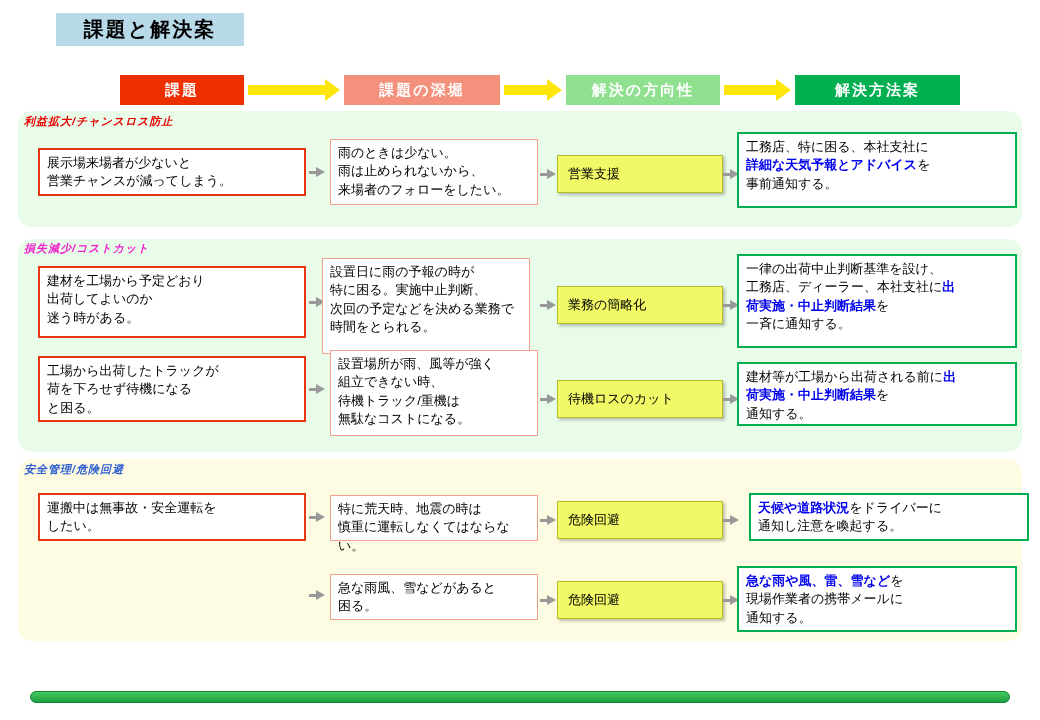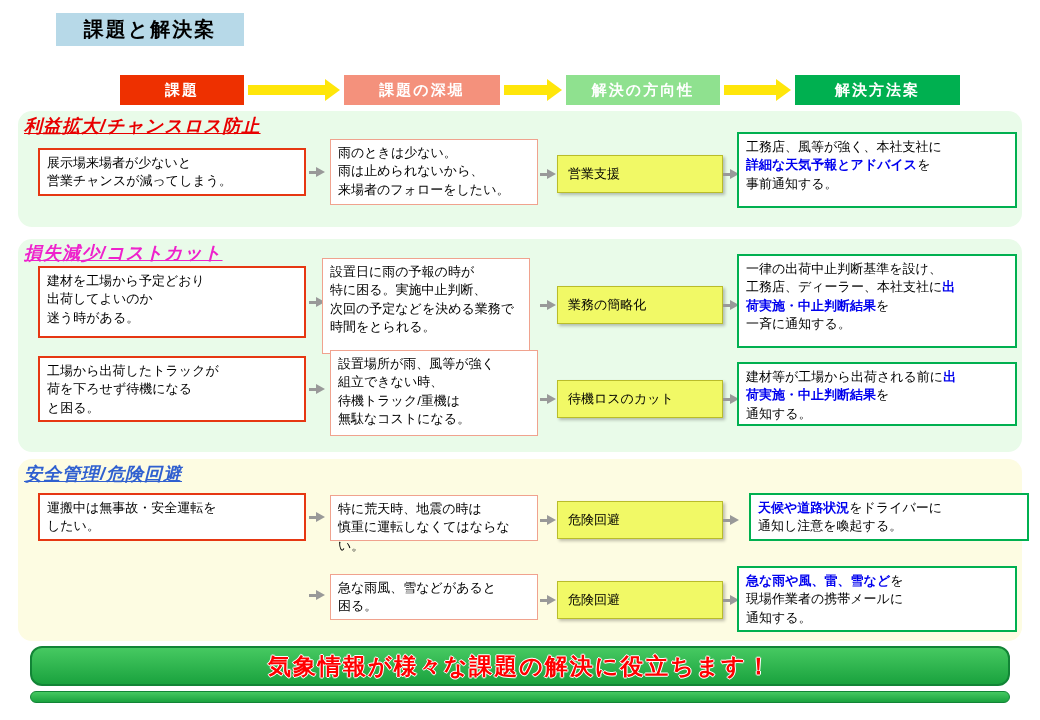--- a/index.html
+++ b/index.html
@@ -17,22 +17,22 @@
     height:30px; color:#fff; font-size:15px; font-weight:bold;
     display:flex; align-items:center; justify-content:center; letter-spacing:2px;
   }
   .y-arrow { height:22px; }
   .y-arrow .stem { position:absolute; left:0; top:6px; height:10px;
     width:calc(100% - 15px); background:var(--arrow_yellow,#ffe60a); }
   .y-arrow .head { position:absolute; right:0; top:0; width:0; height:0;
     border-top:11px solid transparent; border-bottom:11px solid transparent;
     border-left:15px solid var(--arrow_yellow,#ffe60a); }
   .section { border-radius:14px; }
-  .sec-heading { font-size:18px; font-weight:bold; font-style:italic;
-    text-decoration:underline; letter-spacing:1px; }
+  .sec-heading { font-size:11px; font-weight:bold; font-style:italic;
+    letter-spacing:1px; }
   .box {
     box-sizing:border-box; background:#fff; font-size:13px; line-height:1.42;
     padding:4px 7px; white-space:pre-line;
   }
   .box.issue    { border:2px solid var(--issue_border,#e63712); }
   .box.deep     { border:1px solid var(--deep_border,#f0a28e); }
   .box.direction{ background:var(--direction_bg,#f1f966);
     border:1px solid var(--direction_border,#b9bc2a);
     display:flex; align-items:center; padding:0 0 0 10px;
     box-shadow:2px 2px 3px rgba(0,0,0,.25); }
@@ -92,21 +92,21 @@
 
   <div class="box issue abs" style="left:38px;top:148px;width:268px;height:48px;">展示場来場者が少ないと
 営業チャンスが減ってしまう。</div>
   <div class="g-arrow abs" style="left:309px;top:166px;"></div>
   <div class="box deep abs" style="left:330px;top:139px;width:208px;height:66px;">雨のときは少ない。
 雨は止められないから、
 来場者のフォローをしたい。</div>
   <div class="g-arrow abs" style="left:540px;top:168px;"></div>
   <div class="box direction abs" style="left:557px;top:155px;width:166px;height:38px;">営業支援</div>
   <div class="g-arrow abs" style="left:723px;top:168px;"></div>
-  <div class="box solution abs" style="left:737px;top:132px;width:280px;height:76px;"><span>工務店、風等が強く、本社支社に
+  <div class="box solution abs" style="left:737px;top:132px;width:280px;height:76px;"><span>工務店、特に困る、本社支社に
 </span><span class="hl">詳細な天気予報とアドバイス</span><span>を
 事前通知する。</span></div>
 
   <div class="box issue abs" style="left:38px;top:266px;width:268px;height:72px;">建材を工場から予定どおり
 出荷してよいのか
 迷う時がある。</div>
   <div class="g-arrow abs" style="left:309px;top:296px;"></div>
   <div class="box deep abs" style="left:322px;top:258px;width:208px;height:96px;">設置日に雨の予報の時が
 特に困る。実施中止判断、
 次回の予定などを決める業務で
@@ -148,18 +148,15 @@
   <div class="g-arrow abs" style="left:309px;top:589px;"></div>
   <div class="box deep abs" style="left:330px;top:574px;width:208px;height:46px;">急な雨風、雪などがあると
 困る。</div>
   <div class="g-arrow abs" style="left:540px;top:594px;"></div>
   <div class="box direction abs" style="left:557px;top:581px;width:166px;height:38px;">危険回避</div>
   <div class="g-arrow abs" style="left:723px;top:594px;"></div>
   <div class="box solution abs" style="left:737px;top:566px;width:280px;height:66px;"><span class="hl">急な雨や風、雷、雪など</span><span>を
 現場作業者の携帯メールに
 通知する。</span></div>
 
-  <div class="banner abs" style="left:30px;top:646px;width:980px;height:40px;">
-    <span>気象情報が様々な課題の解決に役立ちます！</span>
-  </div>
   <div class="banner-bar abs" style="left:30px;top:691px;width:980px;height:12px;"></div>
 
 </div>
 
 </body></html>

